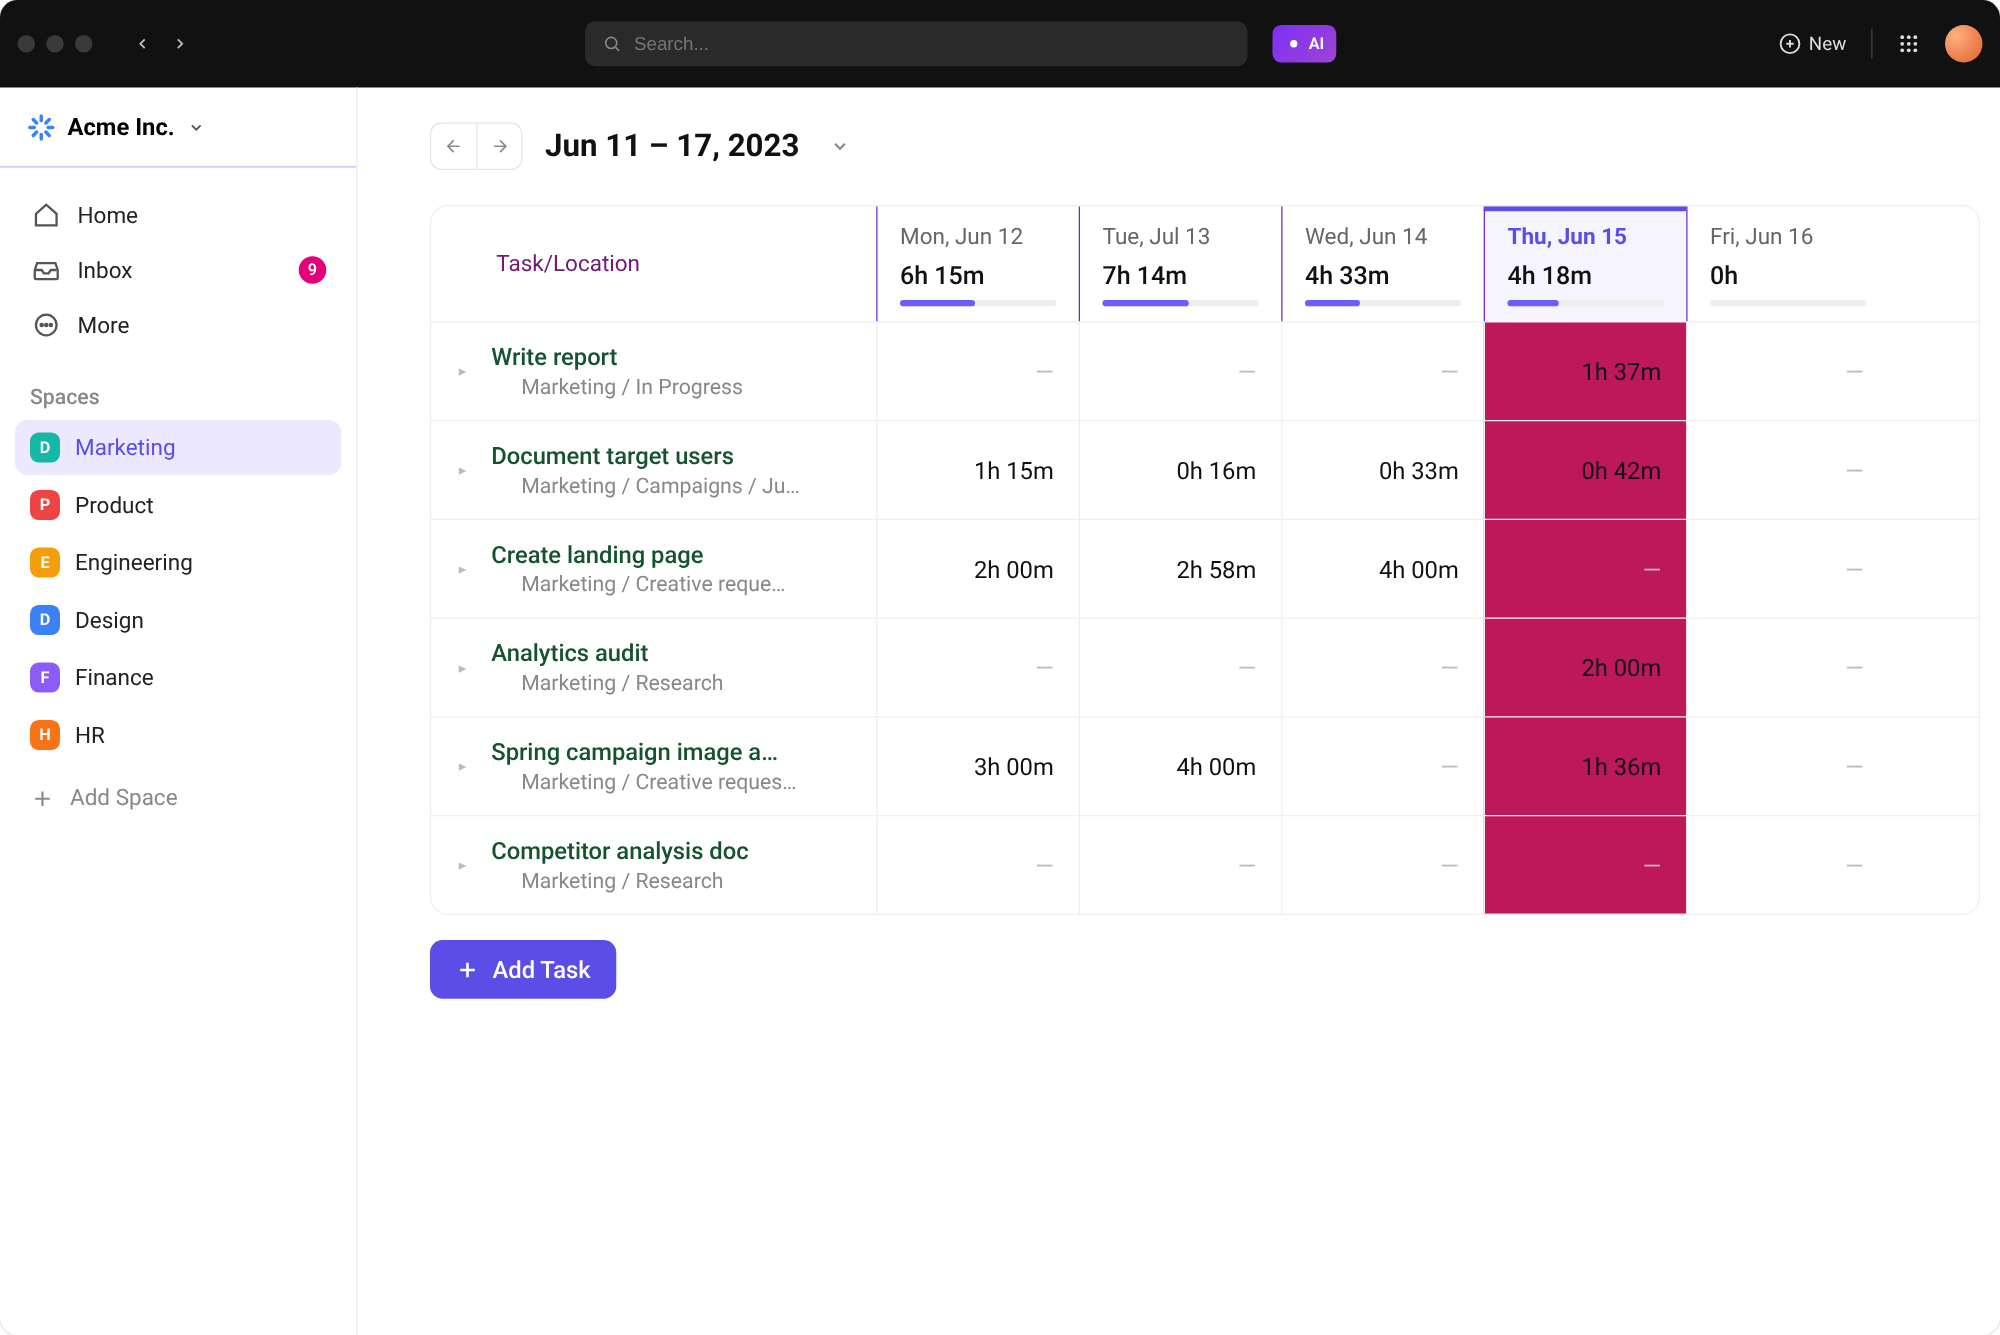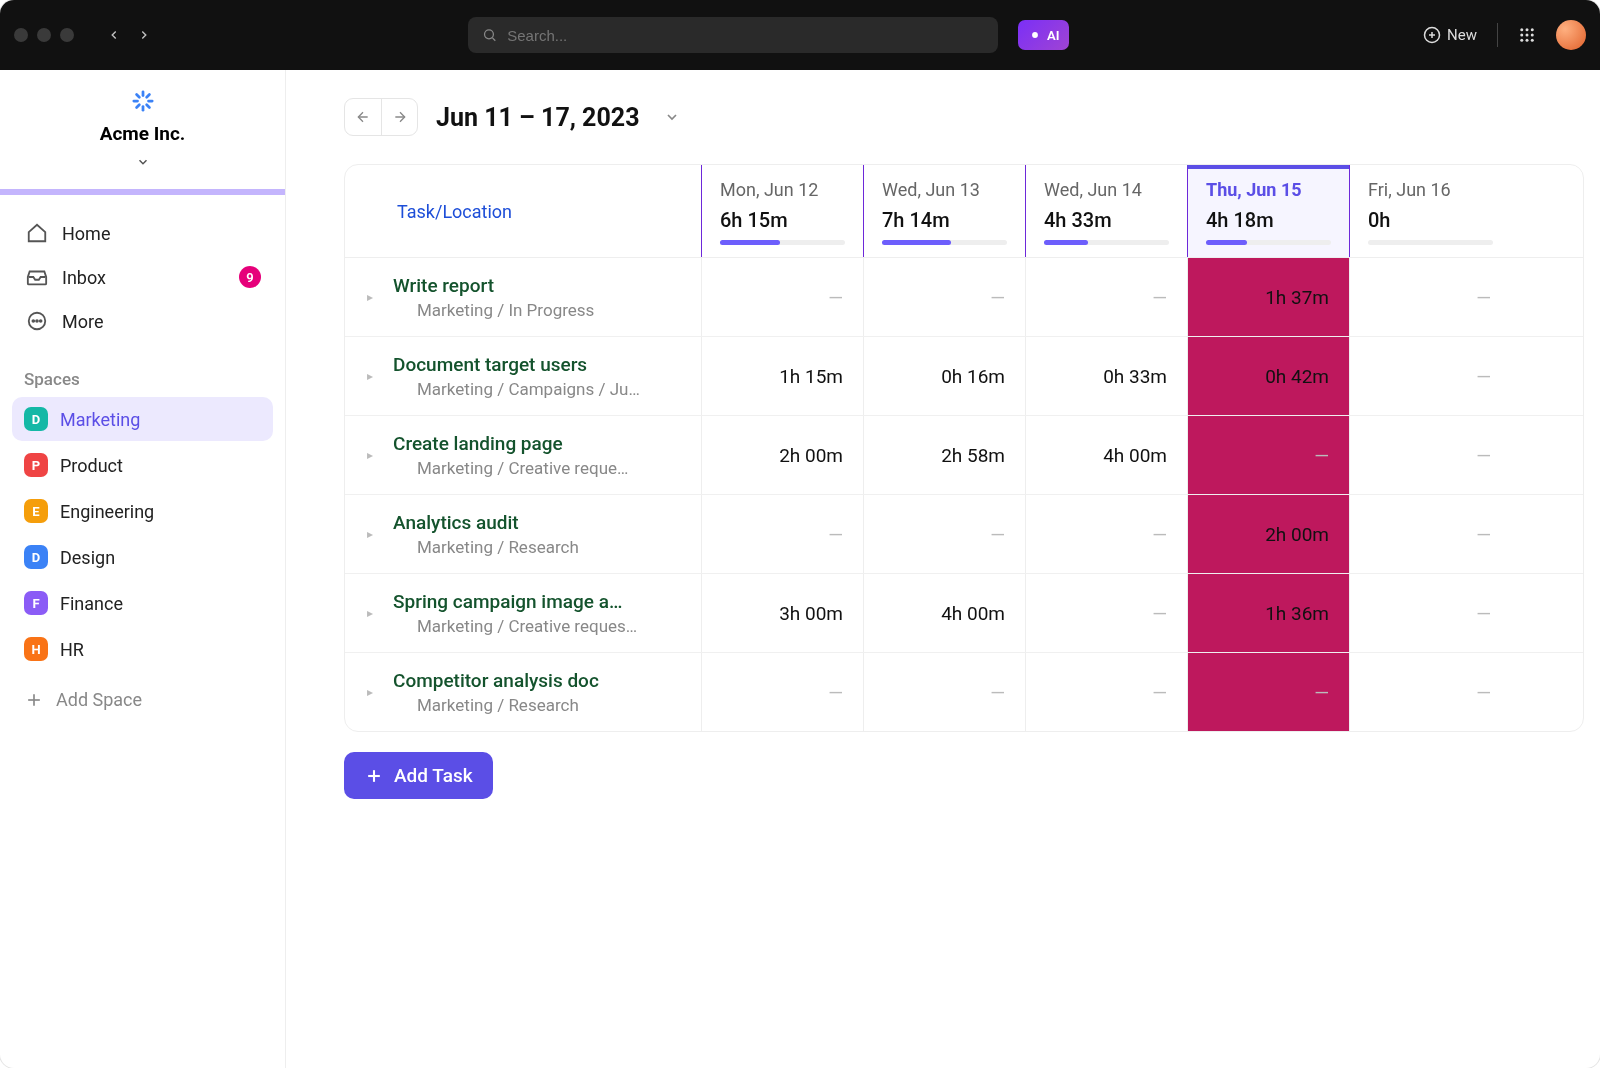--- a/index.html
+++ b/index.html
@@ -12,41 +12,41 @@
 .navbtn { width: 28px; height: 28px; display:flex; align-items:center; justify-content:center; color:#bbb; border-radius:6px; cursor:pointer; }
 .search { flex: 0 0 530px; margin-left: 300px; height: 36px; background: #2a2a2a; border-radius: 8px; display:flex; align-items:center; padding:0 14px; color:#888; gap:10px; }
 .search input { background:transparent; border:none; color:#ccc; font-size:15px; width:100%; outline:none; }
 .ai-btn { margin-left: 10px; background: linear-gradient(135deg,#7b2ff7,#9f44d3); height:30px; padding:0 10px; border-radius:7px; display:flex; align-items:center; gap:5px; color:#fff; font-size:13px; font-weight:600; }
 .tb-right { margin-left:auto; display:flex; align-items:center; gap:20px; color:#ddd; }
 .new-btn { display:flex; align-items:center; gap:6px; font-size:15px; cursor:pointer; }
 .grid-icon { font-size:18px; cursor:pointer; }
 .avatar { width:30px; height:30px; border-radius:50%; background: radial-gradient(circle at 30% 30%, #ffb080, #e0602a); cursor:pointer; }
 .body { flex:1; display:flex; }
 .sidebar { width: 286px; border-right:1px solid #eee; padding: 0; }
-.workspace { padding: 20px 22px; border-bottom:6px solid #c4b5fd; display:flex; align-items:center; gap:10px; font-weight:700; font-size:19px; cursor:pointer;flex-direction:column; }
+.workspace { padding: 20px 22px; border-bottom:1px solid #c4b5fd; display:flex; align-items:center; gap:10px; font-weight:700; font-size:19px; cursor:pointer; }
 .ws-logo { width:22px; height:22px; color:#3b82f6; }
 .nav-sec { padding: 16px 14px 6px; }
 .nav-item { display:flex; align-items:center; gap:14px; padding:11px 12px; border-radius:10px; font-size:18px; color:#222; cursor:pointer; position:relative; }
 .nav-item .ico { width:22px; height:22px; color:#555; display:flex; align-items:center; justify-content:center; }
 .badge { position:absolute; right:10px; background:#e6007a; color:#fff; font-size:13px; font-weight:600; min-width:22px; height:22px; border-radius:11px; display:flex; align-items:center; justify-content:center; padding:0 6px; }
 .sec-label { padding: 20px 14px 6px 24px; color:#888; font-size:17px; font-weight:500; }
 .space-item { display:flex; align-items:center; gap:12px; padding:10px 12px; margin:2px 12px; border-radius:10px; font-size:18px; color:#222; cursor:pointer; }
 .space-item.active { background:#ece9fe; color:#5b4ee6; }
 .sq { width:24px; height:24px; border-radius:7px; display:flex; align-items:center; justify-content:center; color:#fff; font-weight:700; font-size:13px; }
 .add-space { display:flex; align-items:center; gap:12px; padding:12px 12px; margin:6px 12px; color:#888; font-size:18px; cursor:pointer; }
 .main { flex:1; padding: 28px 0 0 58px; overflow:hidden; }
 .range-row { display:flex; align-items:center; gap:18px; margin-bottom: 28px; }
 .arrow-group { display:flex; border:1px solid #e5e5e5; border-radius:9px; overflow:hidden; }
 .arrow-btn { width:36px; height:36px; display:flex; align-items:center; justify-content:center; color:#888; cursor:pointer; }
 .arrow-btn + .arrow-btn { border-left:1px solid #e5e5e5; }
 .range-title { font-size:25px; font-weight:700; color:#111; }
 .range-chev { color:#888; cursor:pointer; padding:6px; }
 .table-wrap { border:1px solid #eee; border-radius:14px; overflow:hidden; width: 1240px; }
 .hdr-row { display:flex; border-bottom:1px solid #eee; }
-.task-col { flex:0 0 356px; padding:22px 26px 22px 52px; font-size:18px; color:#1d4ed8; display:flex; align-items:center; }
+.task-col { flex:0 0 356px; padding:22px 26px 22px 52px; font-size:18px; color:#701a75; display:flex; align-items:center; }
 .day-col { flex:0 0 162px; padding:14px 18px 12px; border-left:1px solid #6d28d9; }
 .day-col.current { background:#f6f5ff; border-top:4px solid #5b4ee6; padding-top:10px; }
 .day-name { font-size:18px; color:#666; margin-bottom:8px; }
 .day-col.current .day-name { color:#5b4ee6; font-weight:700; }
 .day-total { font-size:20px; color:#111; font-weight:500; margin-bottom:8px; }
 .day-bar { height:5px; border-radius:3px; background:#eee; position:relative; }
 .day-bar-fill { position:absolute; left:0; top:0; bottom:0; background:#6d5efc; border-radius:3px; }
 .body-row { display:flex; border-bottom:1px solid #f0f0f0; }
 .body-row:last-child { border-bottom:none; }
 .task-cell { flex:0 0 356px; padding:16px 26px 16px 22px; display:flex; align-items:center; gap:10px; }
@@ -239,21 +239,21 @@
         <div class="hdr-row" id="hdr-row">
           <div class="task-col">Task/Location</div>
         <div class="day-col">
               <div class="day-name">Mon, Jun 12</div>
     <div class="day-total">6h 15m</div>
     <div class="day-bar">
                 <div class="day-bar-fill" style="width:48%"></div>
               </div>
             </div>
             <div class="day-col">
-              <div class="day-name">Wed, Jun 13</div>
+              <div class="day-name">Tue, Jul 13</div>
     <div class="day-total">7h 14m</div>
     <div class="day-bar">
                 <div class="day-bar-fill" style="width:55%"></div>
               </div>
             </div>
             <div class="day-col">
               <div class="day-name">Wed, Jun 14</div>
     <div class="day-total">4h 33m</div>
     <div class="day-bar">
                 <div class="day-bar-fill" style="width:35%"></div>

